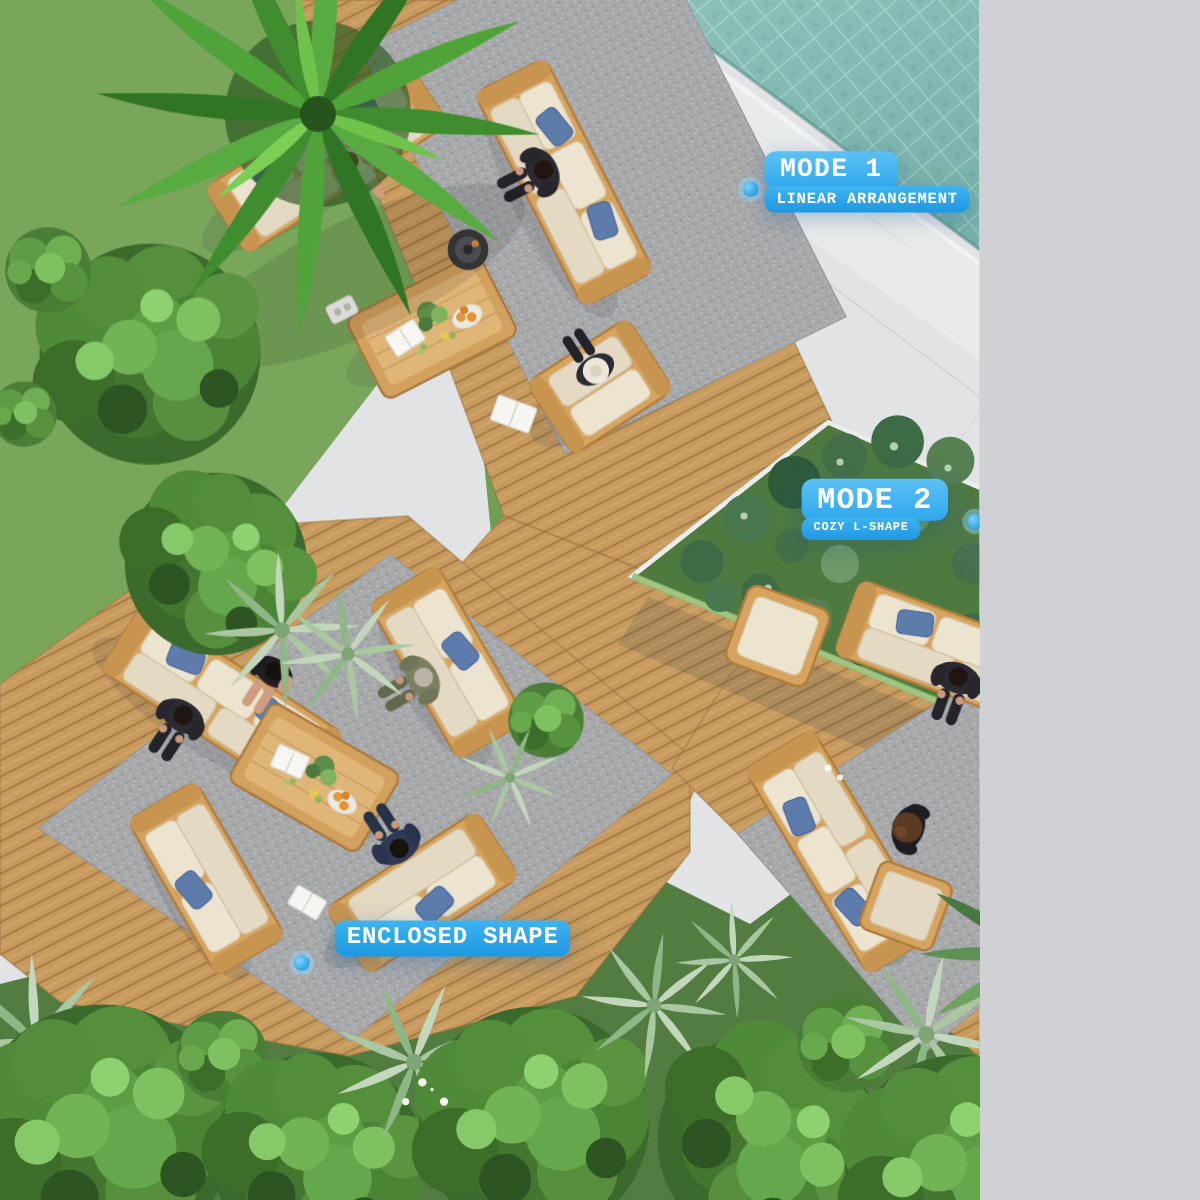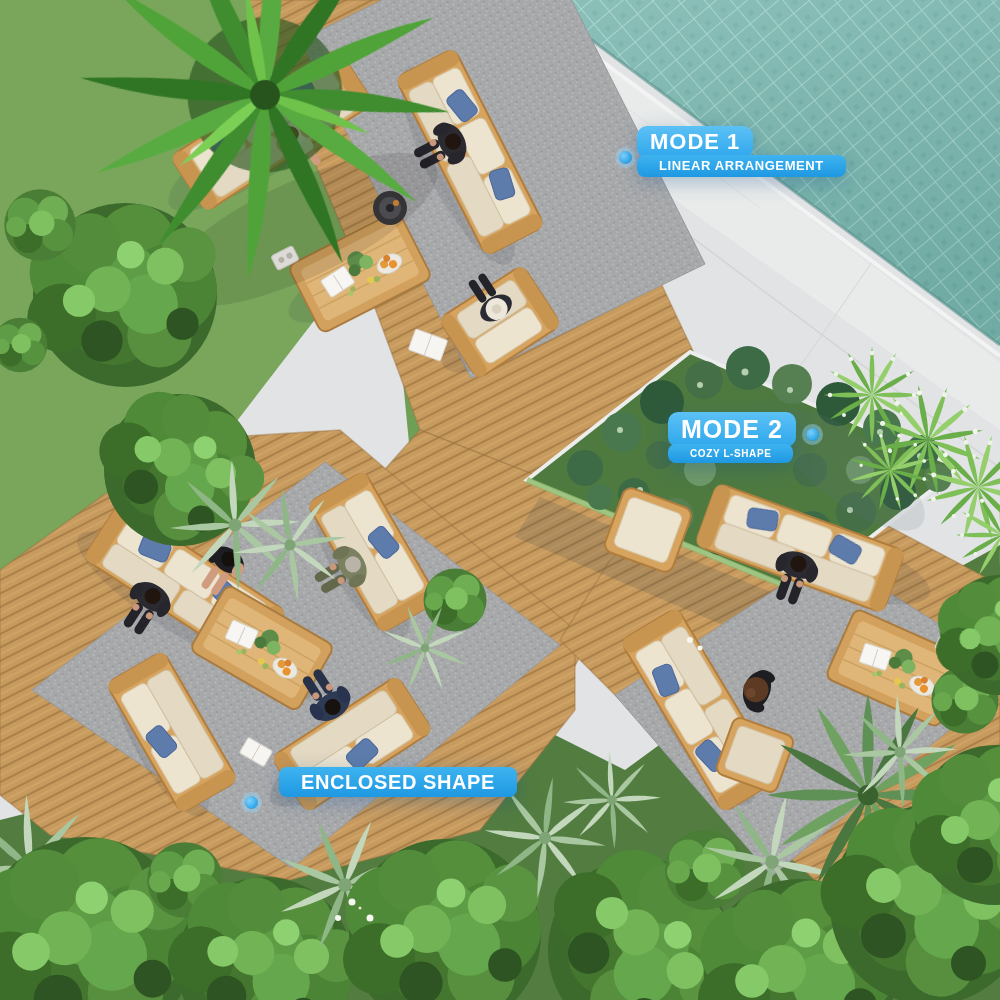--- a/index.html
+++ b/index.html
@@ -1,39 +1,39 @@
 <!DOCTYPE html>
 <html style="--badge-blue-top: #5cc1f5; --badge-blue-bottom: #2fa7ec; --badge-sub-top: #3eb3f0; --badge-sub-bottom: #1e98e2; --dot-blue: #2aa3e8; --pool-water: #7cb8b0; --pool-tile-line: #abd8d1; --pool-edge: #4e8b84; --pool-coping: #edefee; --concrete: #e2e3e5; --deck-wood: #c79a5e; --deck-gap: #8a6434; --rug-gray: #a7a8aa; --wicker-frame: #d6a45f; --cushion-beige: #ede4d0; --pillow-blue: #5e7cab; --grass-green: #79a65b; --tree-green: #4f8a38; --pale-palm-green: #c2d7bc; --planter-leaf-dark: #3c6b46;"><head>
 <meta charset="utf-8">
 <style>
   html,body{margin:0;padding:0;background:#cfd1d4;}
   .stage{
-    position:relative;width:1000px;height:1000px;overflow:hidden;
-    background:#e2e3e5;font-family:Liberation Sans, sans-serif;
+    position:relative;width:816px;height:1000px;overflow:hidden;
+    background:#e2e3e5;font-family:Liberation Mono, monospace;
   }
   .stage svg.scene{position:absolute;left:0;top:0;width:1000px;height:1000px;display:block;}
   .mode-label{
     position:absolute;display:flex;flex-direction:column;align-items:flex-start;
     color:#fff;font-weight:bold;z-index:5;
     filter:drop-shadow(0 5px 10px rgba(20,80,140,.32));
     white-space:nowrap;user-select:none;
   }
   .badge-title{
     background:linear-gradient(180deg,var(--badge-blue-top,#5cc1f5),var(--badge-blue-bottom,#2fa7ec));
     border-radius:10px;padding:3px 13px;line-height:1.16;letter-spacing:1px;
   }
   .badge-sub{
     background:linear-gradient(180deg,var(--badge-sub-top,#3eb3f0),var(--badge-sub-bottom,#1e98e2));
-    border-radius:8px;padding:4px 22px;margin-top:-3px;letter-spacing:.6px;line-height:1.12;
+    border-radius:8px;padding:4px 10px;margin-top:-3px;letter-spacing:.6px;line-height:1.12;
   }
   .m1 .badge-title{font-size:22px}.m1 .badge-sub{font-size:13px}
   .m2 .badge-title{font-size:25px}.m2 .badge-sub{font-size:10px}
   .m3 .badge-title{font-size:28px}.m3 .badge-sub{font-size:20px}
   #label-mode-1{left:637px;top:126px}
-  #label-mode-2{left:668px;top:412px}
+  #label-mode-2{left:668px;top:399px}
   #label-mode-3{left:279px;top:770px}
   .dot{
     position:absolute;width:13px;height:13px;border-radius:50%;z-index:4;
     background:radial-gradient(circle at 35% 35%,#7ed3fb,var(--dot-blue,#2aa3e8) 72%);
     box-shadow:0 0 0 4px rgba(150,215,250,.45);
   }
   #dot-mode-1{left:619px;top:151px}
   #dot-mode-2{left:806px;top:428px}
   #dot-mode-3{left:245px;top:796px}
 </style>

